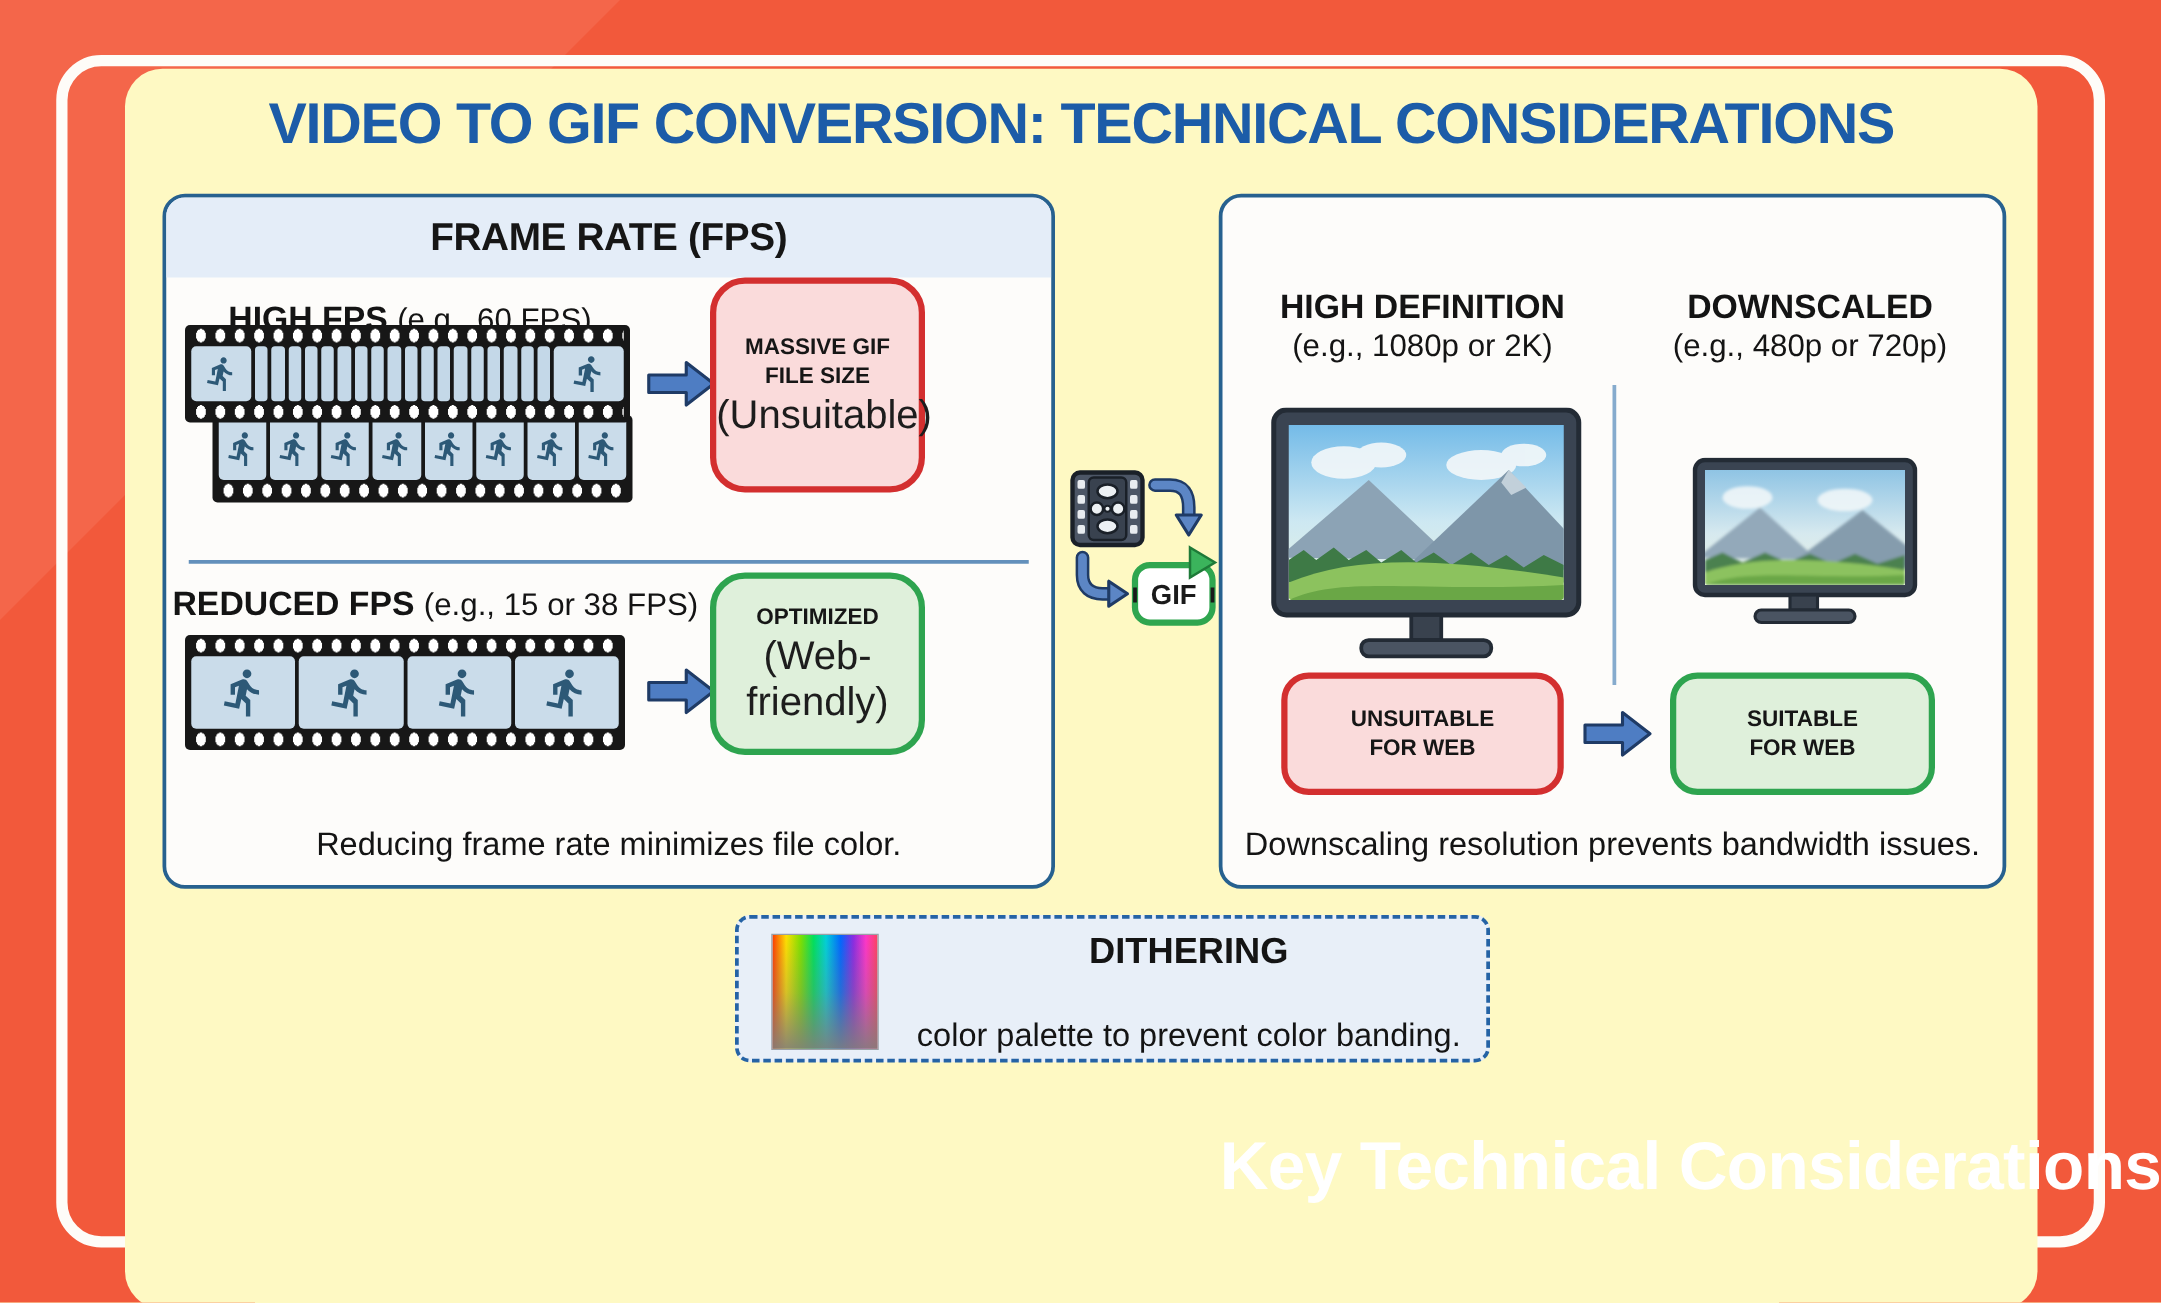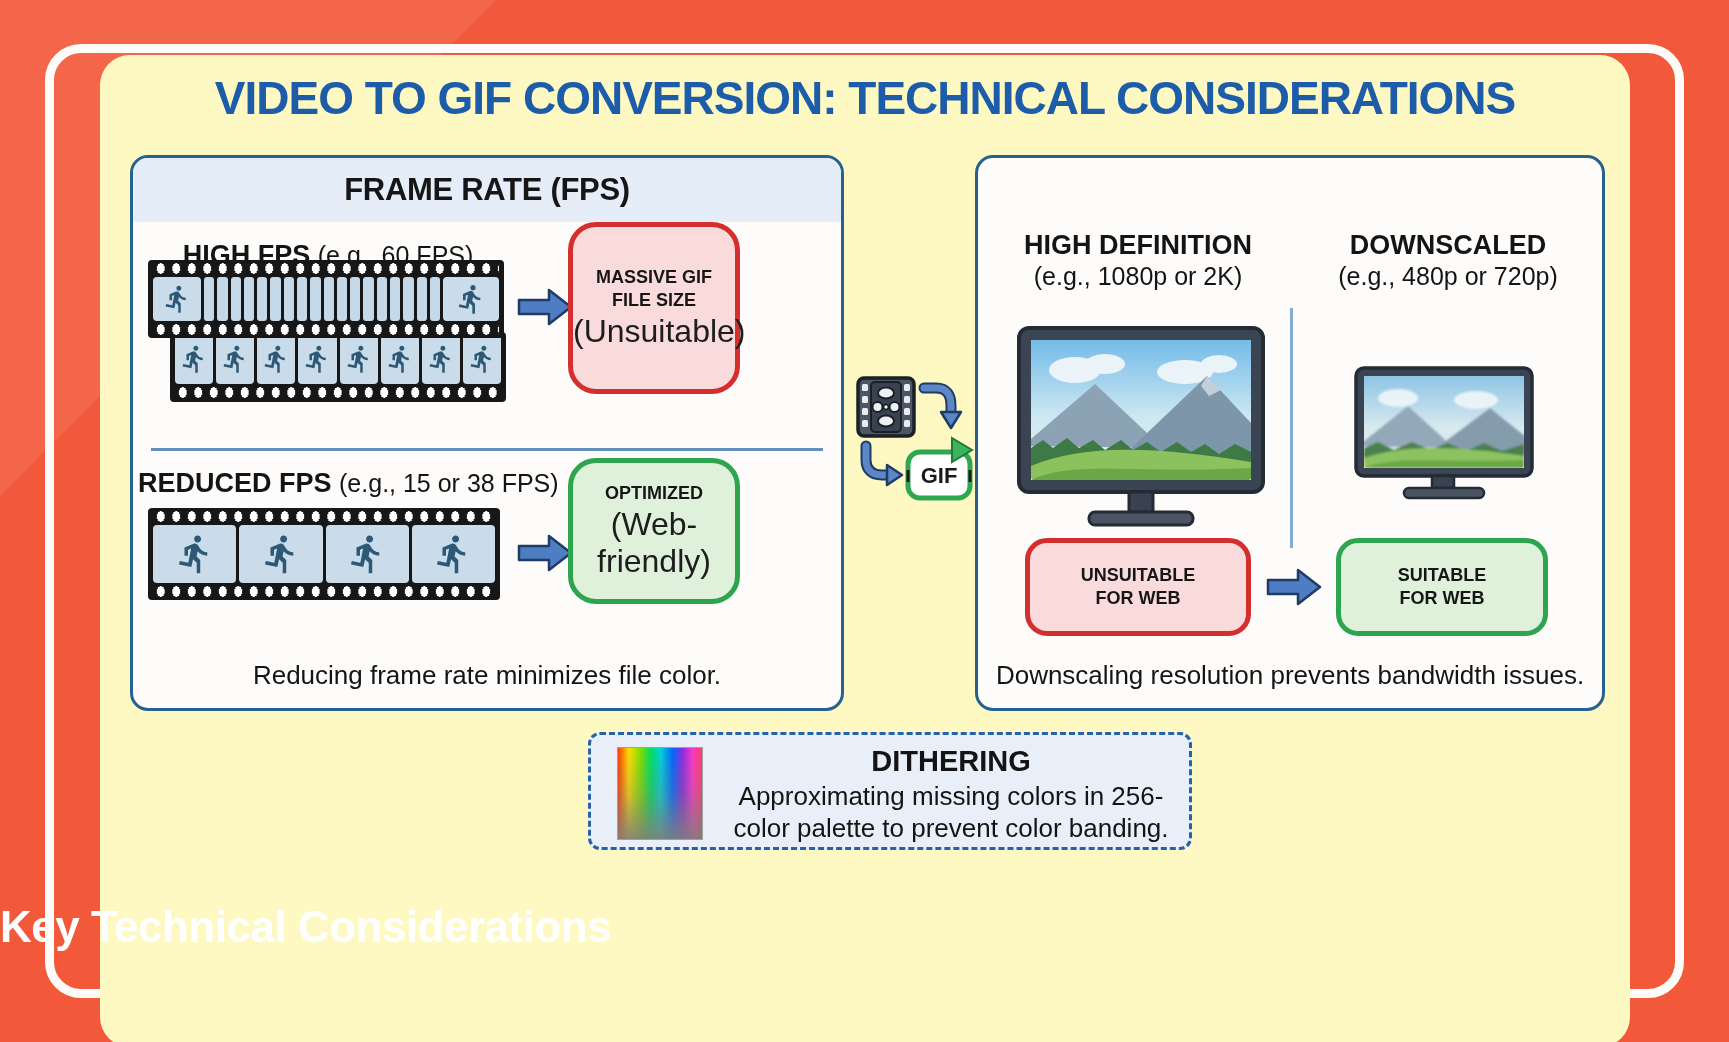--- a/index.html
+++ b/index.html
@@ -64,22 +64,22 @@
   .dither-swatch { position:absolute; left:26px; top:12px; width:86px; height:93px;
     border:1px solid #9aa0a6;
     background:
       linear-gradient(to bottom, rgba(122,122,122,0) 0%, rgba(125,125,124,.3) 50%, rgba(129,126,123,.9) 100%),
       linear-gradient(to right, #ff3b00 0%, #ffdf00 13%, #7CE000 27%, #00E05C 39%, #00D0D8 51%, #0066FF 65%, #8A2BE2 77%, #FF35C8 89%, #FF4060 100%); }
   .dither-title { position:absolute; left:130px; top:10px; width:460px; text-align:center;
     font-size:29px; font-weight:800; color:#141414; }
   .dither-line { position:absolute; left:130px; width:460px; text-align:center;
     font-size:26px; color:#141414; white-space:nowrap; }
 
-  .footer { position:absolute; top:902px; left:0; width:100%; text-align:left;
-    font-size:44px; font-weight:800; color:#FFFFFF; letter-spacing:-.5px; }
+  .footer { position:absolute; top:902px; left:0; width:100%; text-align:right;
+    font-size:54px; font-weight:800; color:#FFFFFF; letter-spacing:-.5px; }
 
   .abs { position:absolute; }
 </style>
 </head>
 <body>
 
 <svg width="0" height="0" style="position:absolute">
   <defs>
     <symbol id="runner-sym" viewBox="0 0 24 24">
       <path d="M13.49 5.48c1.1 0 2-.9 2-2s-.9-2-2-2-2 .9-2 2 .9 2 2 2zm-3.6 13.9l1-4.4 2.1 2v6h2v-7.5l-2.1-2 .6-3c1.3 1.5 3.3 2.5 5.5 2.5v-2c-1.9 0-3.5-1-4.3-2.4l-1-1.6c-.4-.6-1-1-1.7-1-.3 0-.5.1-.8.1l-5.2 2.2v4.7h2v-3.4l1.8-.7-1.6 8.1-4.9-1-.4 2 7 1.4z"></path>
@@ -375,19 +375,18 @@
       <div class="bl">SUITABLE</div>
       <div class="bl">FOR WEB</div>
     </div>
 
     <div class="panel-caption" style="top:502px;">Downscaling resolution prevents bandwidth issues.</div>
   </div>
 
   <div class="dither-box">
     <div class="dither-swatch"></div>
     <div class="dither-title">DITHERING</div>
-    <div class="dither-line" style="top:46px;">Approximating missing colors in 256-</div>
     <div class="dither-line" style="top:78px;">color palette to prevent color banding.</div>
   </div>
 
 </div>
 
 <div class="footer">Key Technical Considerations</div>
 
 </body></html>

